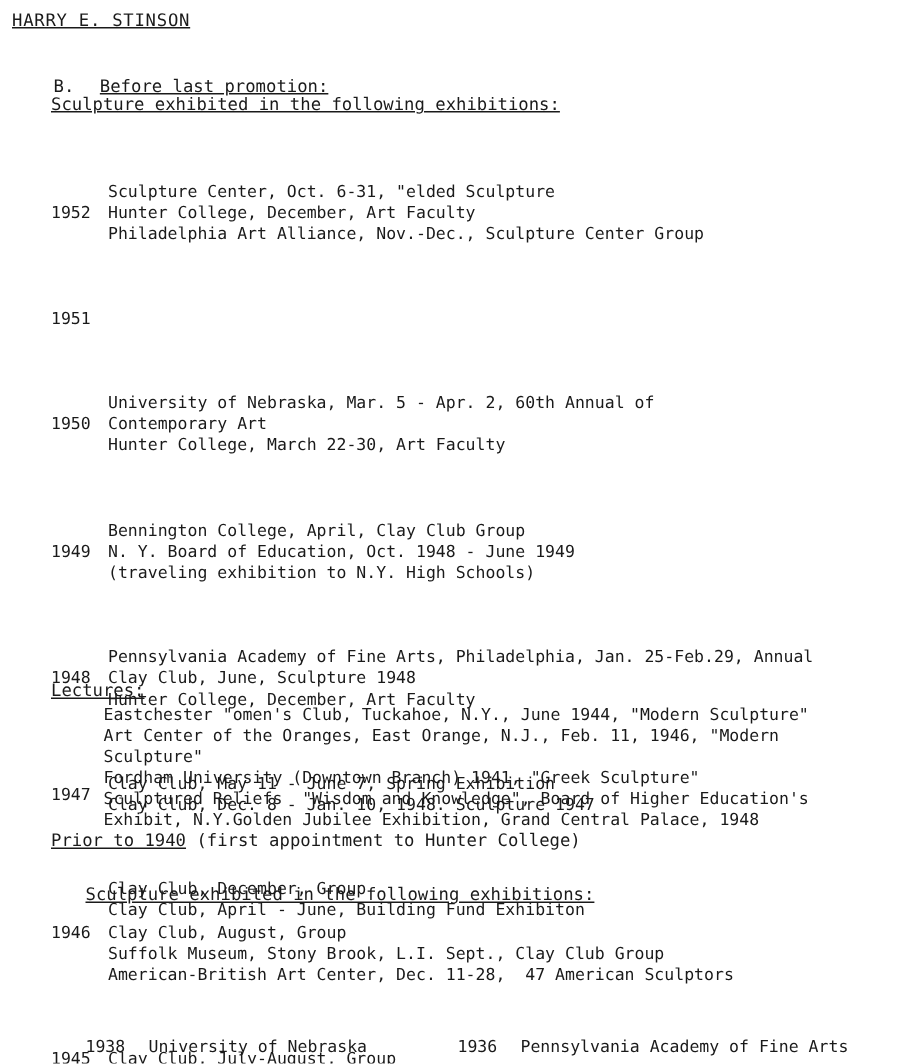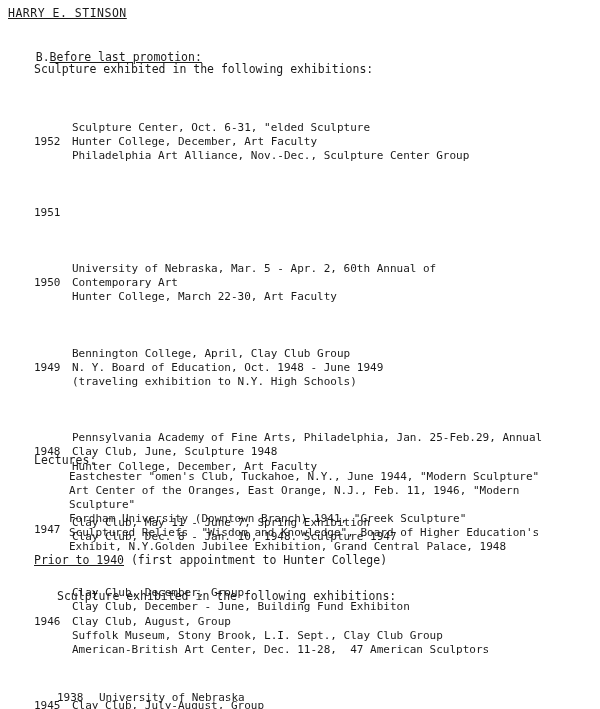--- a/index.html
+++ b/index.html
@@ -33,22 +33,24 @@
   }
   .section-b {
     position: absolute;
     left: 8px;
     top: 36px;
     font-size: 11.5px;
     white-space: pre;
   }
   .section-b .label {
     text-decoration: underline;
+    margin-left: 17px;
   }
   .heading-ul {
+    text-decoration: underline;
     white-space: pre;
     text-align: center;
   }
   .block {
     position: absolute;
     font-size: 11px;
     line-height: 14.1px;
     white-space: pre;
   }
   #exhibitions-heading {
@@ -172,21 +174,21 @@
 
     <div class="row">
       <div class="year">1947</div>
       <div class="entries"><span>Clay Club, May 11 - June 7, Spring Exhibition</span>
 <span>Clay Club, Dec. 8 - Jan. 10, 1948. Sculpture 1947</span></div>
     </div>
 
     <div class="row">
       <div class="year">1946</div>
       <div class="entries"><span>Clay Club, December, Group</span>
-<span>Clay Club, December - June, Building Fund Exhibiton</span>
+<span>Clay Club, April - June, Building Fund Exhibiton</span>
 <span>Clay Club, August, Group</span>
 <span>Suffolk Museum, Stony Brook, L.I. Sept., Clay Club Group</span>
 <span>American-British Art Center, Dec. 11-28,  47 American Sculptors</span></div>
     </div>
 
     <div class="row">
       <div class="year">1945</div>
       <div class="entries"><span>Clay Club, July-August, Group</span></div>
     </div>
 
@@ -209,20 +211,24 @@
 
   <div class="block heading-ul" id="prior-exhibit-heading">Sculpture exhibited in the following exhibitions:</div>
 
   <div class="block" id="prior-table">
 
     <div class="prow">
       <div class="pcol-left">
         <div class="pyear">1938</div>
         <div class="ptext"><span>University of Nebraska</span></div>
       </div>
+      <div class="pcol-right">
+        <div class="pyear">1936</div>
+        <div class="ptext"><span>Pennsylvania Academy of Fine Arts</span></div>
+      </div>
     </div>
 
     <div class="prow">
       <div class="pcol-left">
         <div class="pyear">1935</div>
         <div class="ptext"><span>Kansas City Art Institute</span>
 </div>
       </div>
       <div class="pcol-right">
         <div class="pyear">1933</div>

